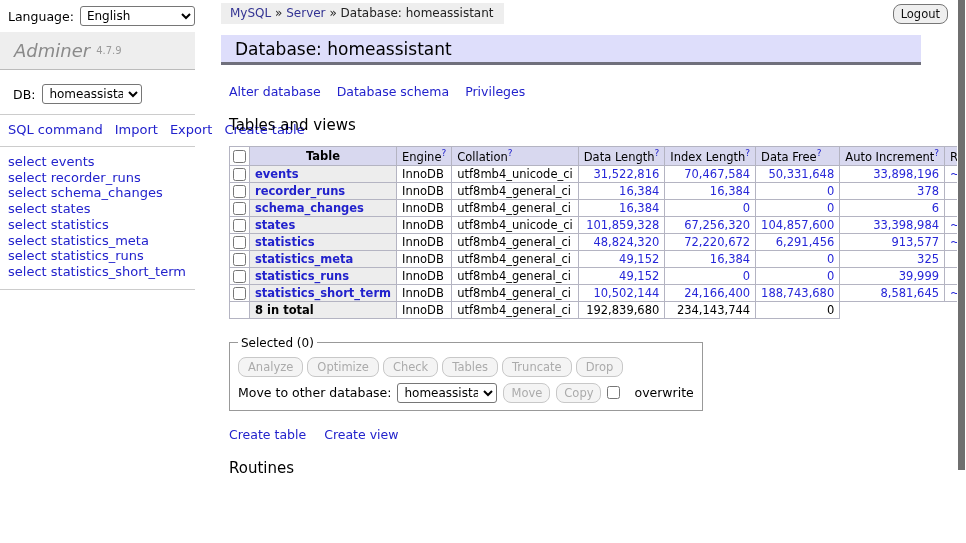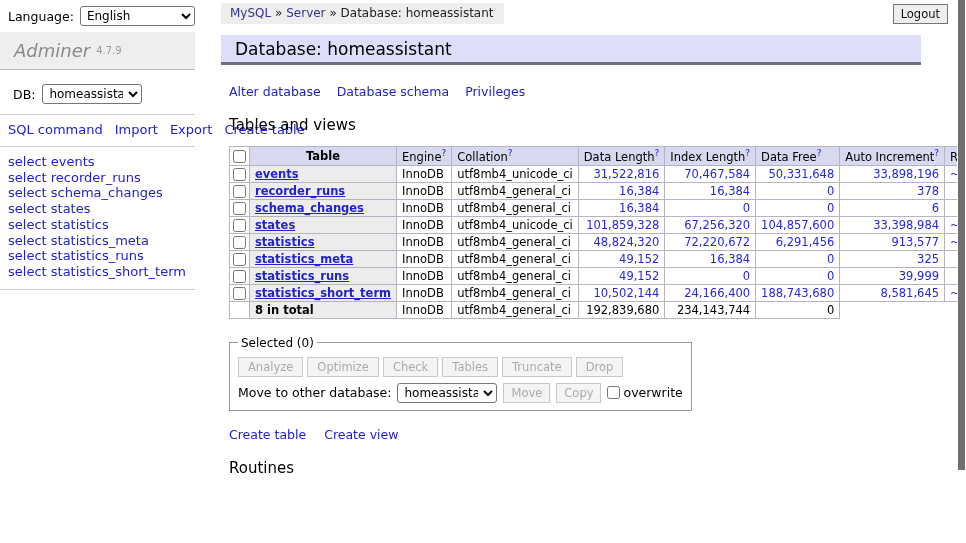--- a/index.html
+++ b/index.html
@@ -36,59 +36,59 @@
   .sb-tables{padding:7px 0 9px 8px;line-height:15.7px;}
   .sb-tables a{display:block;white-space:nowrap;}
 
   
   .main{position:absolute;left:221px;top:0;width:700px;}
   .breadcrumb{display:inline-block;background:var(--breadcrumb_bg);margin-top:3px;
     padding:3px 10px 4px 9px;font-size:12px;color:#222;}
   .breadcrumb a{color:#333393;}
   .logout-btn{position:absolute;right:18px;top:4px;}
   button{font-family:"DejaVu Sans", sans-serif;font-size:11.5px;color:#111;
-    background:#efefef;border:1px solid #767676;border-radius:0;padding:2px 7px;cursor:pointer;}
+    background:#efefef;border:1px solid #767676;border-radius:8px;padding:2px 7px;cursor:pointer;}
   button:disabled{color:#ababab;border-color:#c8c8c8;background:#f4f4f4;cursor:default;}
   .h2bar{margin-top:11px;height:30px;background:var(--h2_bg);border-bottom:3px solid var(--dark_rule);
     display:flex;align-items:center;padding-left:14px;font-size:17px;}
   .db-links{margin-top:19px;margin-left:8px;font-size:12.5px;}
   .db-links a{margin-right:16px;}
   h3{margin-top:17px;margin-left:8px;font-size:15px;font-weight:400;}
   fieldset{border:1px solid #999;margin-left:8px;padding:4px 8px 7px 8px;display:inline-block;}
   legend{font-size:12px;padding:0 3px;}
   .search-fs{margin-top:9px;}
   .search-fs input[type=text]{width:147px;height:18px;border:1px solid #767676;border-radius:2px;
     font-size:12px;padding:0 3px;}
   .search-fs button{margin-left:3px;}
 
   
   table{border-collapse:collapse;margin:12px 0 0 8px;font-size:11.5px;}
   td,th{border:1px solid #b4b4c2;padding:1px 5px;height:17px;white-space:nowrap;}
   thead td,thead th{background:var(--thead_bg);font-weight:400;text-align:left;}
   thead th.tbl-col{font-weight:bold;text-align:center;}
   sup{color:var(--link);font-size:9px;}
   tbody th{background:var(--th_bg);text-align:left;}
-  tbody th a{font-weight:bold;text-decoration:underline;}
+  tbody th a{font-weight:bold;}
   td.c,thead td.c{background:#fff;text-align:center;width:22px;padding:1px 3px;}
   input[type=checkbox]{width:13px;height:13px;margin:0;vertical-align:middle;}
   td.num{text-align:right;color:var(--number);}
   tr.total td.num{color:#000;}
   tr.total th{color:#000;}
   td.empty{border:none;background:#fff;}
   col.w-table{width:118px;} col.w-engine{width:47px;} col.w-coll{width:99px;}
   col.w-dl{width:72px;} col.w-il{width:74px;} col.w-df{width:64px;}
   col.w-ai{width:80px;} col.w-rows{width:57px;}
 
   
   .sel-fs{margin-top:17px;font-size:12.5px;}
   .sel-buttons{margin:3px 0 6px 0;}
   .sel-buttons button{margin-right:4px;padding:2px 9px;}
   .move-row{display:flex;align-items:center;gap:6px;}
   .move-row select{width:100px;}
-  .move-row label{display:flex;align-items:center;gap:3px;font-size:12.5px;justify-content:center;}
+  .move-row label{display:flex;align-items:center;gap:14px;font-size:12.5px;justify-content:center;}
 
   .bottom-links{margin:16px 0 0 8px;font-size:12.5px;}
   .bottom-links a{margin-right:18px;}
 
   
   .scrollbar{position:absolute;right:0;top:0;width:9px;height:543px;background:#fff;}
   .scrollbar .thumb{position:absolute;left:1px;top:0;width:7px;height:470px;background:#6f6f6f;}
 </style>
 </head>
 <body>

